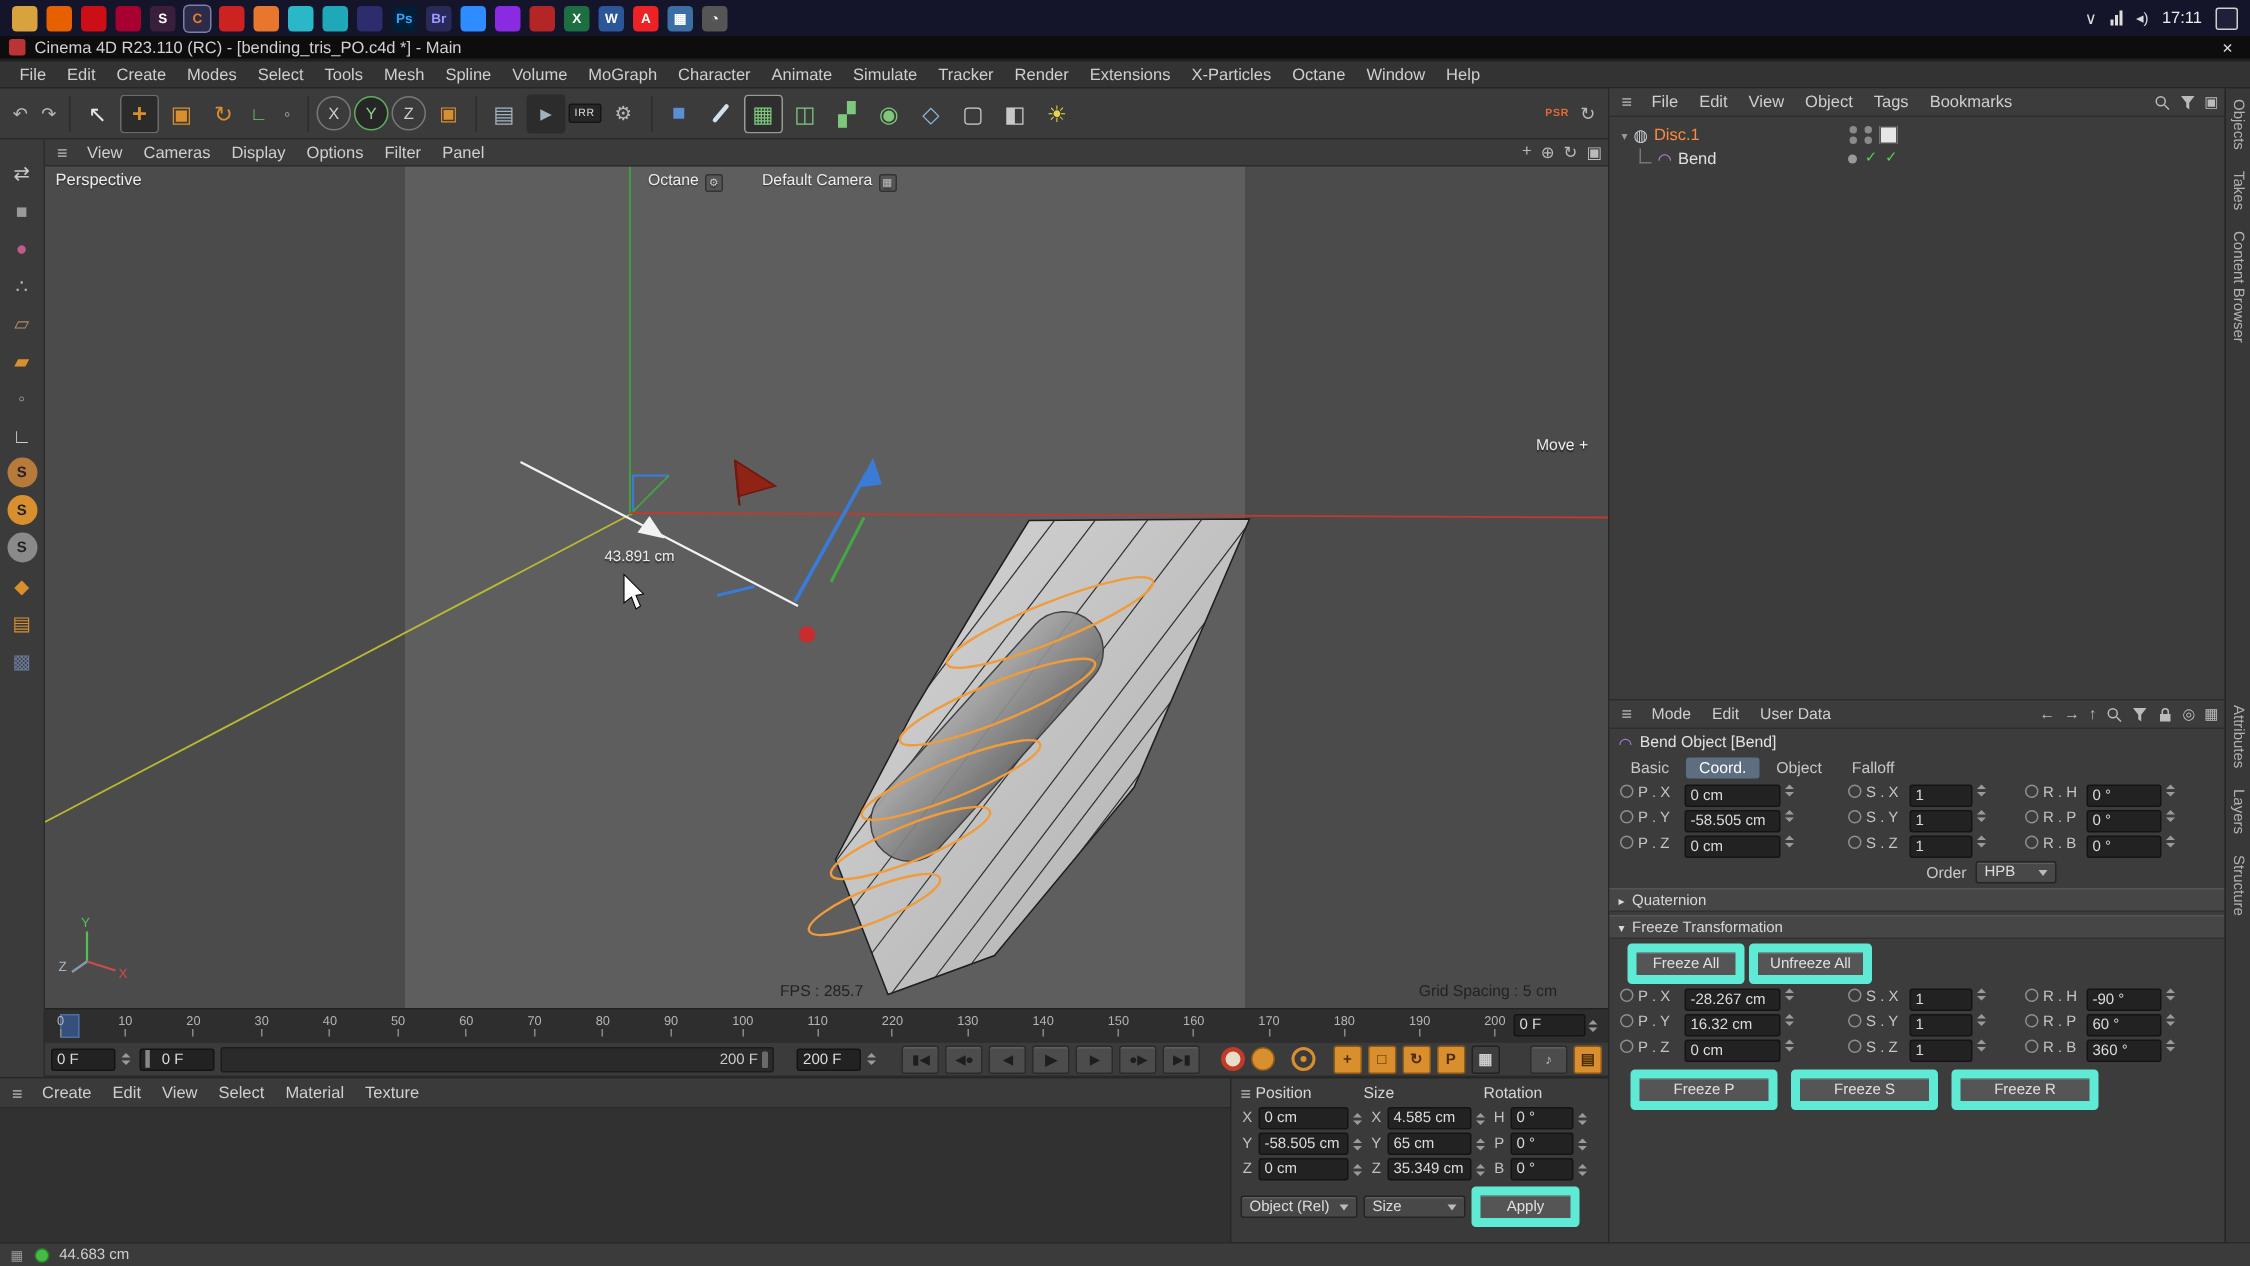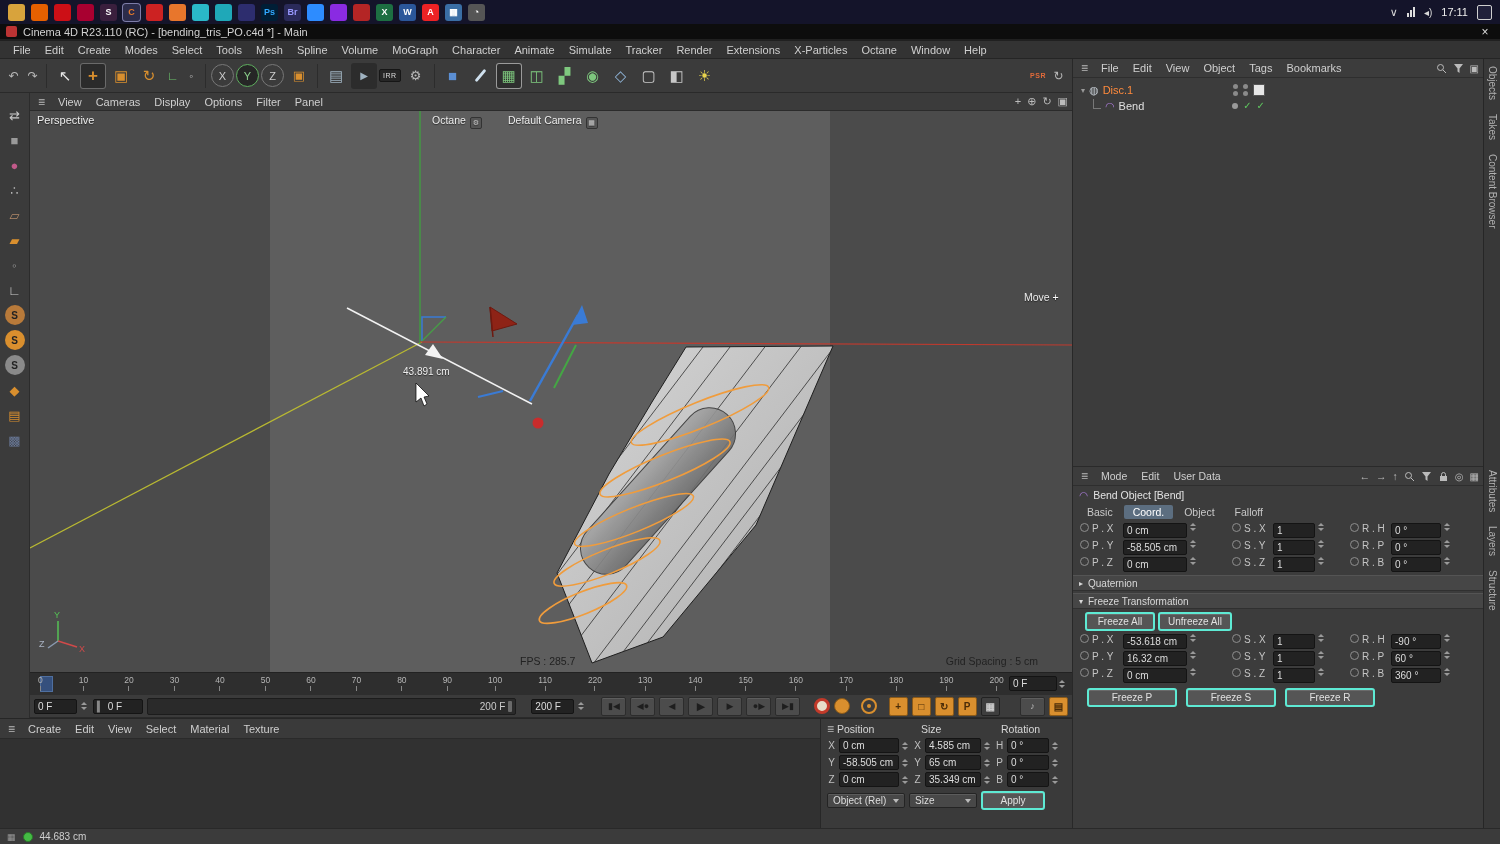--- a/index.html
+++ b/index.html
@@ -125,21 +125,21 @@
           border-top:1px solid #262626;box-sizing:border-box}
   #matman .hdr{height:19px;background:#3a3a3a;border-bottom:1px solid #2a2a2a;display:flex;
                align-items:center;padding:0 4px;gap:2px}
   #coordman{position:absolute;left:820px;top:718px;width:252px;height:110px;background:#3a3a3a;
             border-top:1px solid #262626;border-left:1px solid #272727;box-sizing:border-box;
             padding:2px 6px;font-size:10px}
   .cm-hdr{display:flex;align-items:center;height:16px;font-size:10.5px;color:#d6d6d6}
   .cm-row{display:flex;align-items:center;height:17px;gap:3px}
   .cm-lbl{width:9px;text-align:center;color:#c0c0c0;flex:none}
   .cm-foot{display:flex;align-items:center;margin-top:3px;gap:4px}
-  .btn{background:#555;border:2px solid #5eead4;border-radius:3px;height:15px;line-height:15px;
+  .btn{background:#555;border:6px solid #5eead4;border-radius:3px;height:15px;line-height:15px;
        text-align:center;font-size:10px;color:#e0e0e0;box-shadow:inset 0 1px 0 #6b6b6b;
        white-space:nowrap}
 
   
   #om{position:absolute;left:1072px;top:59px;width:411px;height:407px;background:#3c3c3c;
       border-left:1px solid #282828;box-sizing:border-box}
   .pm-hdr{height:18px;display:flex;align-items:center;padding:0 4px;gap:2px;
           border-bottom:1px solid #2e2e2e;background:#3c3c3c}
   .pm-hdr .hicons{margin-left:auto;display:flex;align-items:center;gap:6px;color:#bbb}
   .om-row{display:flex;align-items:center;height:16px;padding-left:8px;gap:4px;font-size:11px}
@@ -518,21 +518,21 @@
         <span class="menu-item">Material</span>
         <span class="menu-item">Texture</span>
       </div>
   </div>
   <div style="height:89px"></div>
 </div>
 
 <div id="coordman">
   <div class="cm-hdr">
     <span class="burger" style="padding:0 3px 0 0">≡</span>
-    <span style="width:84px">Position</span>
+    <span style="width:72px">Position</span>
     <span style="width:80px">Size</span>
     <span>Rotation</span>
   </div>
   <div class="cm-row">
     <span class="cm-lbl">X</span>
     <span class="fld" style="width:52px">0 cm</span>
     <span class="spin">
         <b class="u"></b>
         <b class="d"></b>
       </span>
@@ -788,40 +788,47 @@
         <span class="kcirc"></span>
         <span class="albl" style="width:26px">R . B</span>
         <span class="fld w46">0 °</span>
         <span class="spin">
           <b class="u"></b>
           <b class="d"></b>
         </span>
       </span>
   </div>
 
+  <div class="orderrow">
+    <span>Order</span>
+    <span class="dd" style="width:42px">
+      <span>HPB</span>
+        <span class="car"></span>
+    </span>
+  </div>
 
   <div class="secbar">
     <span style="font-size:8px">▸</span>
     <span>Quaternion</span>
   </div>
   <div class="secbar">
     <span style="font-size:8px">▾</span>
     <span>Freeze Transformation</span>
   </div>
 
   <div class="freezebtns">
     <span class="btn" style="width:66px">Freeze All</span>
     <span class="btn" style="width:70px">Unfreeze All</span>
   </div>
 
   <div class="arow">
     <span class="acell c1">
         <span class="kcirc"></span>
         <span class="albl" style="width:28px">P . X</span>
-        <span class="fld w58">-53.618 cm</span>
+        <span class="fld w58">-28.267 cm</span>
         <span class="spin">
           <b class="u"></b>
           <b class="d"></b>
         </span>
       </span>
     <span class="acell c2">
         <span class="kcirc"></span>
         <span class="albl" style="width:26px">S . X</span>
         <span class="fld w40">1</span>
         <span class="spin">

